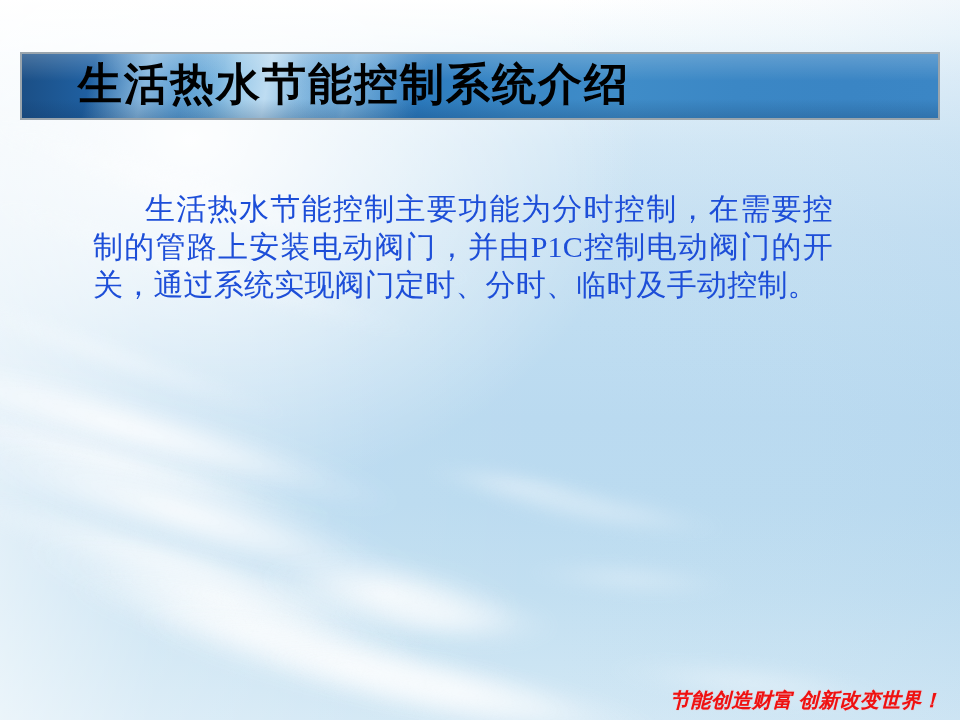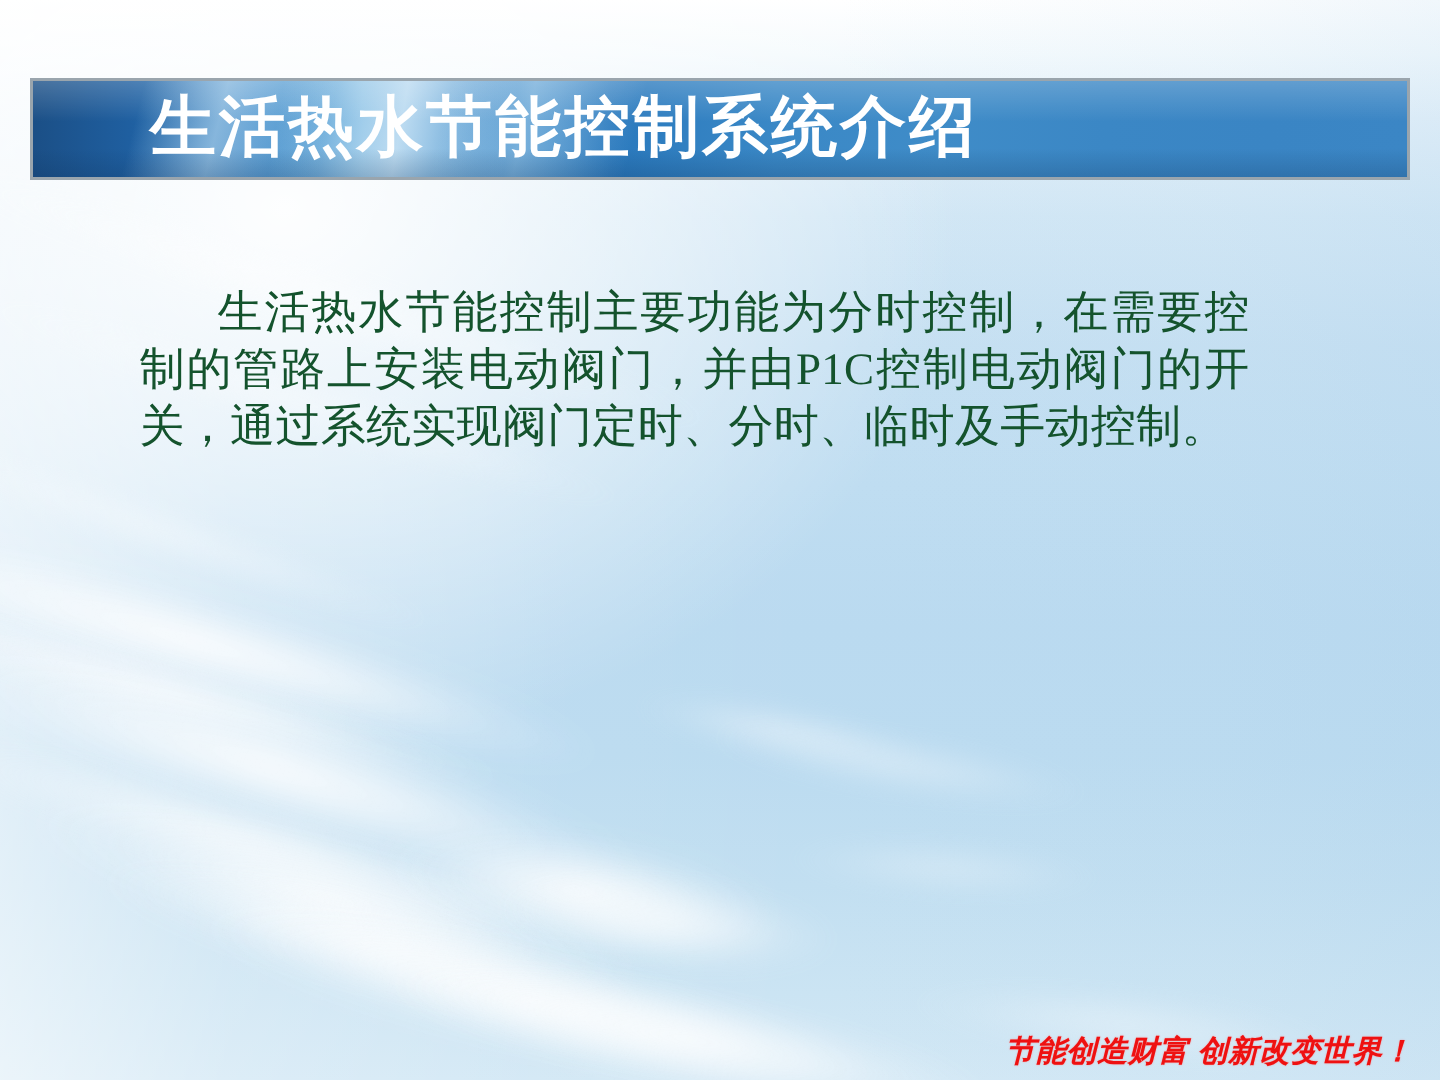--- a/index.html
+++ b/index.html
@@ -147,36 +147,35 @@
     background: linear-gradient(to bottom,
         rgba(10,45,85,0.00) 0%,
         rgba(10,45,85,0.22) 100%);
   }
   #title-text {
     position: absolute;
     left: 56px;
     top: 0;
     height: 52px;
     line-height: 62px;
-    color: #ffffff;
+    color: #000000;
     font-family: "Liberation Serif", "DejaVu Serif", serif;
     font-weight: bold;
     font-size: 44px;
     letter-spacing: 2px;
     white-space: nowrap;
-    margin-left: 22px;
   }
 
   
   #body-text {
     position: absolute;
     left: 93px;
     top: 190px;
     width: 740px;
-    color: #14532d;
+    color: #1d4ed8;
     font-family: "Liberation Serif", "DejaVu Serif", serif;
     font-size: 30px;
     line-height: 38px;
     text-indent: 52px;
     letter-spacing: 0.2px;
     text-align: justify;
     text-justify: inter-character;
   }
 
   

